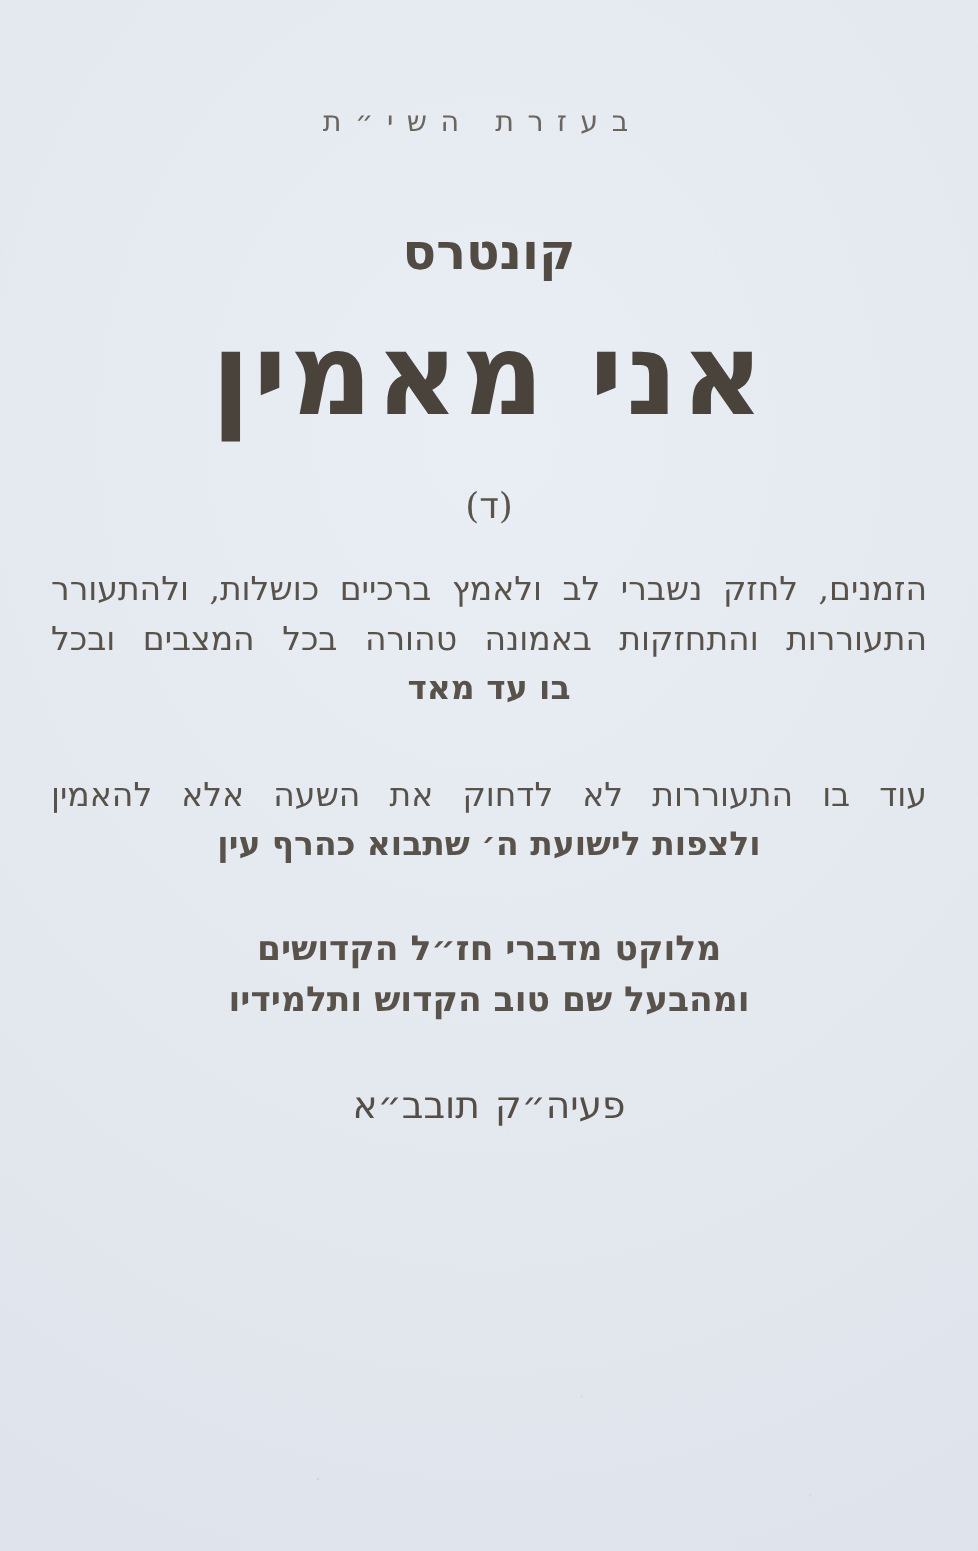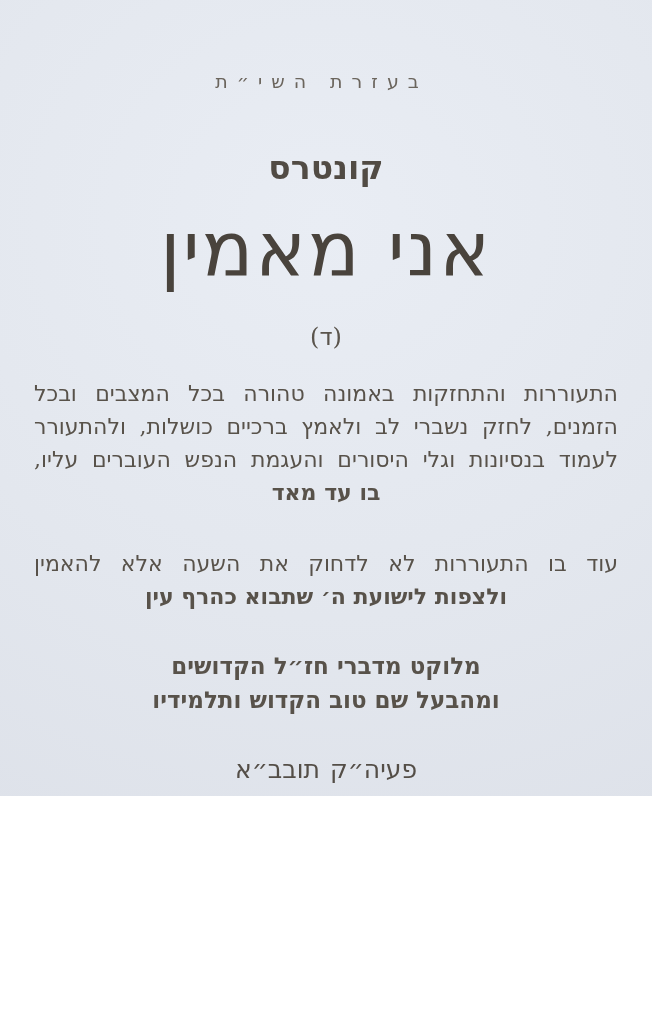--- a/index.html
+++ b/index.html
@@ -8,21 +8,21 @@
   }
   body {
     width: 652px;
     height: 1034px;
     overflow: hidden;
     font-family: "DejaVu Serif", "DejaVu Sans", sans-serif;
   }
   .page {
     position: relative;
     width: 652px;
-    height: 796px;
+    height: 1034px;
     background:
       radial-gradient(ellipse 120% 90% at 50% 28%, #e9edf4 0%, #e3e7ee 55%, #dde1e9 100%);
     color: #56504a;
     direction: rtl;
     display: flex;
     flex-direction: column;
     align-items: center;
     box-sizing: border-box;
   }
   
@@ -48,21 +48,21 @@
   .kuntres {
     margin-top: 56px;
     font-size: 33px;
     font-weight: bold;
     color: #514b44;
   }
   .main-title {
     margin-top: 16px;
     font-size: 76px;
     line-height: 94px;
-    font-weight: normal;
+    font-weight: bold;
     color: #49433c;
     letter-spacing: 2px;
   }
   .subtitle {
     margin-top: 20px;
     font-size: 25px;
     font-weight: bold;
     color: #554f48;
   }
   .part-marker {
@@ -117,23 +117,22 @@
   <div class="dedication">בעזרת השי״ת</div>
 
   <div class="kuntres">קונטרס</div>
 
   <div class="main-title">אני מאמין</div>
 
 
   <div class="part-marker">(ד)</div>
 
   <div class="body-block">
+    <div class="p-line justify">הזמנים, לחזק נשברי לב ולאמץ ברכיים כושלות, ולהתעורר</div>
     <div class="p-line justify">התעוררות והתחזקות באמונה טהורה בכל המצבים ובכל</div>
-    <div class="p-line justify">הזמנים, לחזק נשברי לב ולאמץ ברכיים כושלות, ולהתעורר</div>
-    <div class="p-line justify">לעמוד בנסיונות וגלי היסורים והעגמת הנפש העוברים עליו,</div>
     <div class="p-line center">בו עד מאד</div>
   </div>
 
   <div class="body-block second-block">
     <div class="p-line justify">עוד בו התעוררות לא לדחוק את השעה אלא להאמין</div>
     <div class="p-line center">ולצפות לישועת ה׳ שתבוא כהרף עין</div>
   </div>
 
   <div class="note-block">
     <div class="p-line center">מלוקט מדברי חז״ל הקדושים</div>

